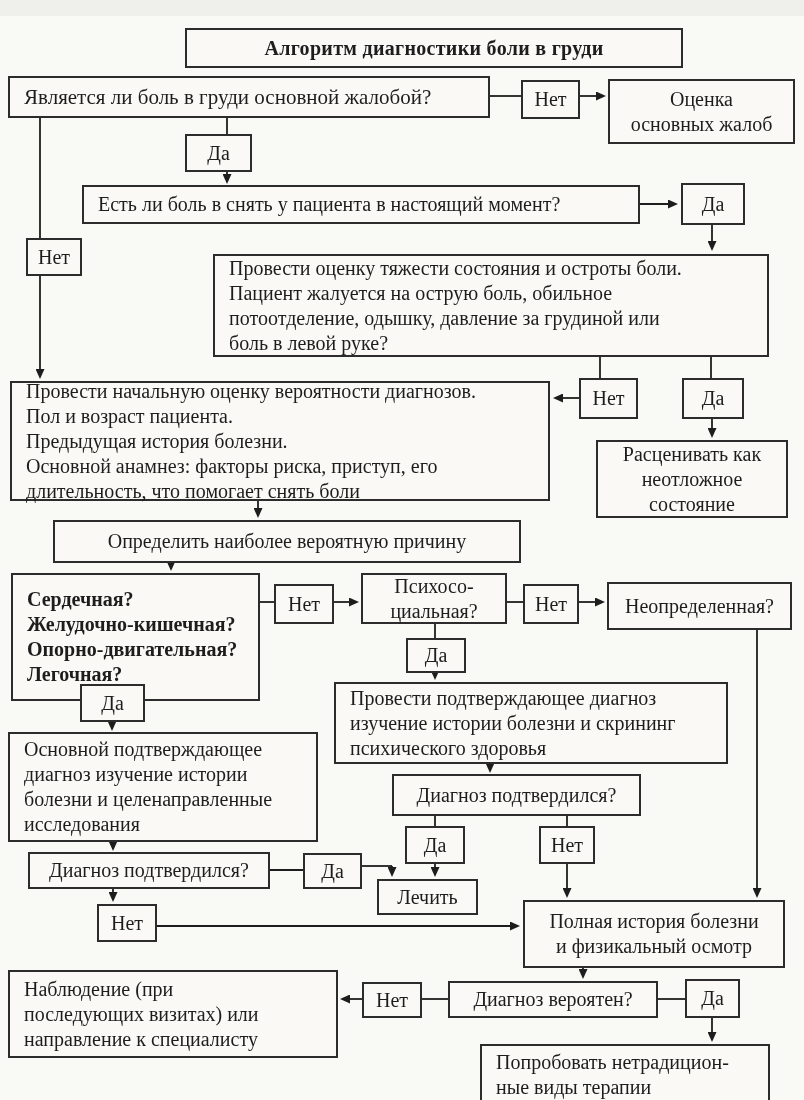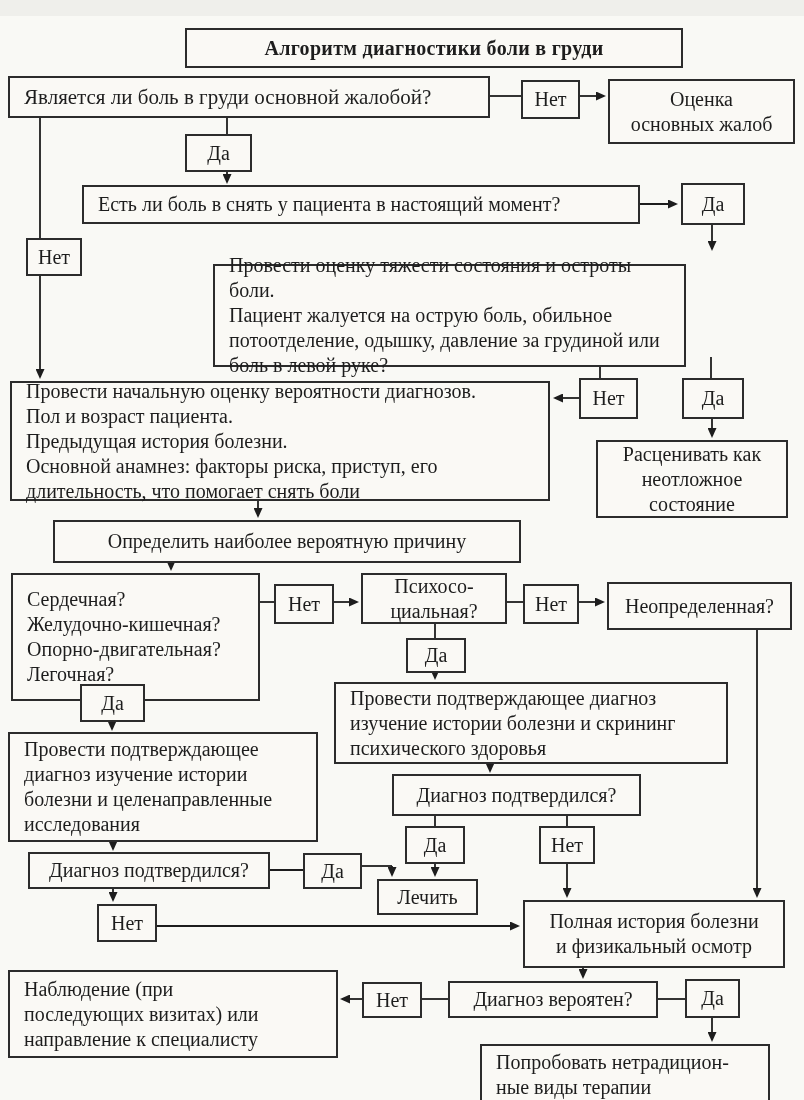--- a/index.html
+++ b/index.html
@@ -101,53 +101,53 @@
   <div class="box left" style="left:8px; top:60px; width:482px; height:42px; font-size:21px;">Является ли боль в груди основной жалобой?</div>
   <div class="box small" style="left:521px; top:64px; width:59px; height:39px;">Нет</div>
   <div class="box" style="left:608px; top:63px; width:187px; height:65px;">Оценка
 основных жалоб</div>
   <div class="box small" style="left:185px; top:118px; width:67px; height:38px;">Да</div>
 
   <div class="box left" style="left:82px; top:169px; width:558px; height:39px;">Есть ли боль в снять у пациента в настоящий момент?</div>
   <div class="box small" style="left:681px; top:167px; width:64px; height:42px;">Да</div>
   <div class="box small" style="left:26px; top:222px; width:56px; height:38px;">Нет</div>
 
-  <div class="box left" style="left:213px; top:248px; width:473px; height:103px;">Провести оценку тяжести состояния и остроты боли.
+  <div class="box left" style="left:213px; top:238px; width:556px; height:103px;">Провести оценку тяжести состояния и остроты боли.
 Пациент жалуется на острую боль, обильное
 потоотделение, одышку, давление за грудиной или
 боль в левой руке?</div>
   <div class="box small" style="left:579px; top:362px; width:59px; height:41px;">Нет</div>
   <div class="box small" style="left:682px; top:362px; width:62px; height:41px;">Да</div>
   <div class="box" style="left:596px; top:424px; width:192px; height:78px;">Расценивать как
 неотложное
 состояние</div>
 
   <div class="box left" style="left:10px; top:365px; width:540px; height:120px;">Провести начальную оценку вероятности диагнозов.
 Пол и возраст пациента.
 Предыдущая история болезни.
 Основной анамнез: факторы риска, приступ, его
 длительность, что помогает снять боли</div>
   <div class="box" style="left:53px; top:504px; width:468px; height:43px;">Определить наиболее вероятную причину</div>
 
-  <div class="box left" style="left:11px; top:557px; width:249px; height:128px;">Сердечная?
+  <div class="box left" style="left:11px; top:557px; width:249px; height:128px;font-weight:bold;">Сердечная?
 Желудочно-кишечная?
 Опорно-двигательная?
 Легочная?</div>
   <div class="box small" style="left:274px; top:568px; width:60px; height:40px;">Нет</div>
   <div class="box" style="left:361px; top:557px; width:146px; height:51px;">Психосо-
 циальная?</div>
   <div class="box small" style="left:523px; top:568px; width:56px; height:40px;">Нет</div>
   <div class="box" style="left:607px; top:566px; width:185px; height:48px;">Неопределенная?</div>
   <div class="box small" style="left:406px; top:622px; width:60px; height:35px;">Да</div>
   <div class="box small" style="left:80px; top:668px; width:65px; height:38px;">Да</div>
 
   <div class="box left" style="left:334px; top:666px; width:394px; height:82px;">Провести подтверждающее диагноз
 изучение истории болезни и скрининг
 психического здоровья</div>
-  <div class="box left" style="left:8px; top:716px; width:310px; height:110px;">Провести подтверждающее
+  <div class="box left" style="left:8px; top:716px; width:310px; height:110px;">Основной подтверждающее
 диагноз изучение истории
 болезни и целенаправленные
 исследования</div>
   <div class="box" style="left:392px; top:758px; width:249px; height:42px;">Диагноз подтвердился?</div>
   <div class="box small" style="left:405px; top:810px; width:60px; height:38px;">Да</div>
   <div class="box small" style="left:539px; top:810px; width:56px; height:38px;">Нет</div>
   <div class="box" style="left:28px; top:836px; width:242px; height:37px;">Диагноз подтвердился?</div>
   <div class="box small" style="left:303px; top:837px; width:59px; height:36px;">Да</div>
   <div class="box" style="left:377px; top:863px; width:101px; height:36px;">Лечить</div>
   <div class="box small" style="left:97px; top:888px; width:60px; height:38px;">Нет</div>

